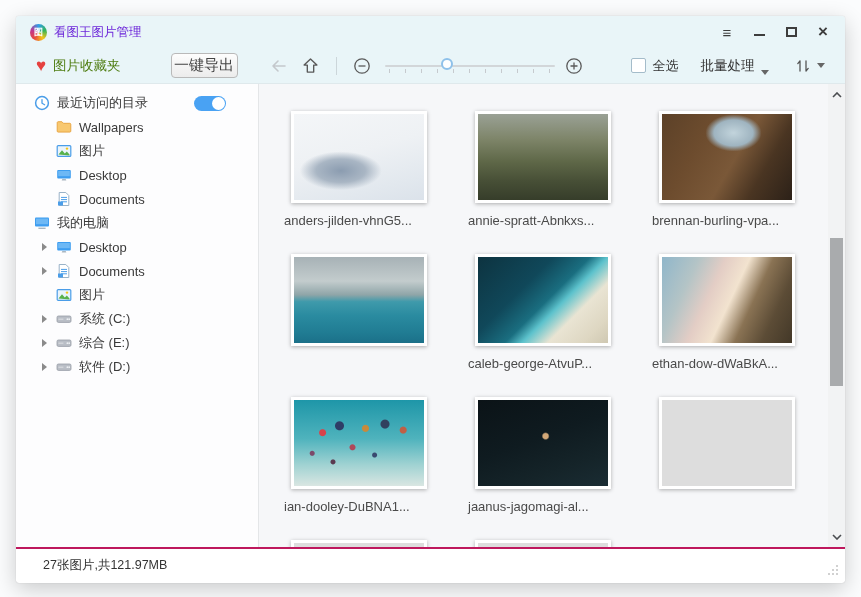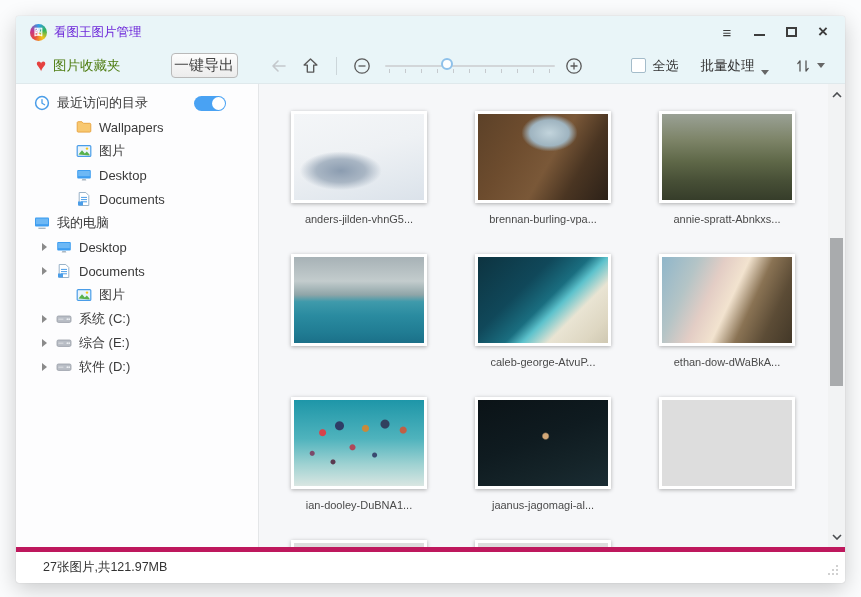--- a/index.html
+++ b/index.html
@@ -41,41 +41,41 @@
   .checkbox{margin-left:48px;width:15px;height:15px;border:1px solid #a4bcca;border-radius:2px;background:#fff;}
   .selall-label{margin-left:7px;font-size:13px;color:#333;}
   .batch{margin-left:22px;display:flex;align-items:flex-end;font-size:13.5px;color:#333;}
   .caret-down{margin-left:6px;width:0;height:0;border-left:4px solid transparent;
     border-right:4px solid transparent;border-top:5px solid #666;}
   .sort{margin-left:26px;display:flex;align-items:center;}
   
   .content{display:flex;height:463px;background:#fff;}
   .sidebar{width:243px;border-right:1px solid #e4e6e8;background:#fdfdfe;padding-top:7px;}
   .srow{height:24px;display:flex;align-items:center;padding-left:18px;font-size:13px;color:#3a3a3a;}
-  .srow.l1{padding-left:60px;}
+  .srow.l1{padding-left:40px;}
   .srow.exp{padding-left:26px;}
   .tcaret{width:14px;display:flex;align-items:center;}
   .tcaret i{width:0;height:0;border-top:4px solid transparent;border-bottom:4px solid transparent;border-left:5px solid #8b8b8b;}
   .sicon{width:16px;height:16px;display:flex;align-items:center;justify-content:center;}
   .slabel{margin-left:7px;white-space:nowrap;}
   .toggle{margin-left:auto;margin-right:32px;width:32px;height:15px;border-radius:8px;background:#49a2f3;position:relative;}
   .toggle .knob{position:absolute;right:1px;top:1px;width:13px;height:13px;border-radius:50%;background:#fff;}
   
   .grid-area{flex:1;background:#f6f7f9;position:relative;overflow:hidden;}
   .grid{position:absolute;left:32px;top:27px;display:grid;grid-template-columns:repeat(3,184px);grid-auto-rows:143px;}
   .card{width:136px;height:92px;background:#fff;padding:3px;box-shadow:0 1px 4px rgba(0,0,0,.30);}
   .thumb{width:130px;height:86px;background:#ddd;}
-  .fname{width:150px;margin:10px 0 0 -7px;text-align:center;font-size:11px;color:#4a4a4a;white-space:nowrap;}
+  .fname{width:150px;margin:10px 0 0 -7px;text-align:left;font-size:13px;color:#4a4a4a;white-space:nowrap;}
   
   .vscroll{position:absolute;top:0;right:0;width:17px;height:463px;background:#f2f3f4;}
   .sarrow{position:absolute;left:0;width:17px;height:17px;display:flex;align-items:center;justify-content:center;}
   .sarrow.up{top:2px;} .sarrow.down{bottom:2px;}
   .sthumb{position:absolute;left:2px;top:154px;width:13px;height:148px;background:#a9abad;}
   
-  .statusbar{height:35px;border-top:5px solid #be185d;background:#fff;display:flex;align-items:center;
+  .statusbar{height:35px;border-top:2px solid #be185d;background:#fff;display:flex;align-items:center;
     padding-left:27px;position:relative;border-radius:0 0 3px 3px;}
   .status-text{font-size:12.5px;color:#333;}
   .grip{position:absolute;right:5px;bottom:5px;}
 </style>
 </head>
 <body>
 
 <div class="window">
 
   <div class="titlebar">
@@ -300,29 +300,29 @@
       <div class="grid">
 
         <div class="cell">
           <div class="card">
               <div class="thumb" style="background: radial-gradient(42% 30% at 36% 66%, rgb(139, 156, 176) 0%, rgb(169, 182, 196) 45%, transparent 75%), linear-gradient(165deg, rgb(244, 246, 248) 0%, rgb(238, 241, 244) 45%, rgb(226, 232, 238) 80%, rgb(219, 226, 234) 100%);"></div>
             </div>
           <div class="fname">anders-jilden-vhnG5...</div>
         </div>
         <div class="cell">
           <div class="card">
+              <div class="thumb" style="background: linear-gradient(rgb(154, 161, 149) 0%, rgb(125, 132, 104) 30%, rgb(95, 104, 72) 55%, rgb(71, 79, 54) 78%, rgb(54, 61, 42) 100%);"></div>
+            </div>
+          <div class="fname">annie-spratt-Abnkxs...</div>
+        </div>
+        <div class="cell">
+          <div class="card">
               <div class="thumb" style="background: radial-gradient(30% 30% at 55% 22%, rgb(194, 212, 220) 0%, rgb(159, 180, 192) 50%, transparent 72%), linear-gradient(120deg, rgb(92, 65, 40) 0%, rgb(109, 76, 46) 30%, rgb(122, 88, 56) 55%, rgb(74, 53, 34) 75%, rgb(44, 33, 24) 100%);"></div>
             </div>
           <div class="fname">brennan-burling-vpa...</div>
-        </div>
-        <div class="cell">
-          <div class="card">
-              <div class="thumb" style="background: linear-gradient(rgb(154, 161, 149) 0%, rgb(125, 132, 104) 30%, rgb(95, 104, 72) 55%, rgb(71, 79, 54) 78%, rgb(54, 61, 42) 100%);"></div>
-            </div>
-          <div class="fname">annie-spratt-Abnkxs...</div>
         </div>
         <div class="cell">
           <div class="card">
               <div class="thumb" style="background: linear-gradient(rgb(167, 178, 182) 0%, rgb(195, 204, 205) 28%, rgb(143, 165, 168) 44%, rgb(63, 154, 171) 52%, rgb(42, 139, 160) 68%, rgb(32, 124, 147) 88%, rgb(27, 112, 137) 100%);"></div>
             </div>
         </div>
         <div class="cell">
           <div class="card">
               <div class="thumb" style="background: linear-gradient(135deg, rgb(13, 51, 64) 0%, rgb(16, 72, 90) 35%, rgb(26, 110, 128) 52%, rgb(92, 194, 204) 60%, rgb(233, 228, 211) 72%, rgb(222, 215, 194) 88%, rgb(207, 200, 178) 100%);"></div>
             </div>

